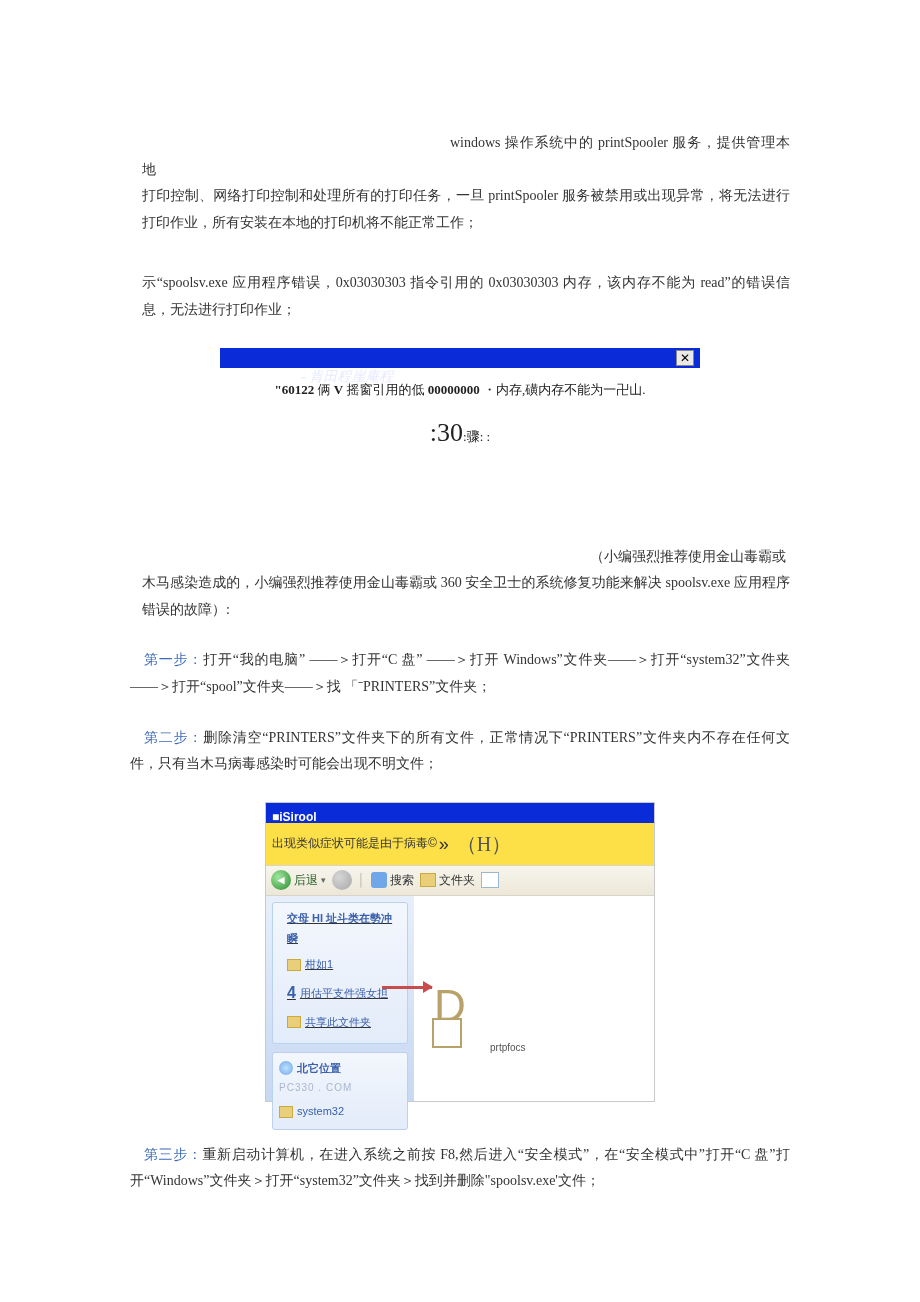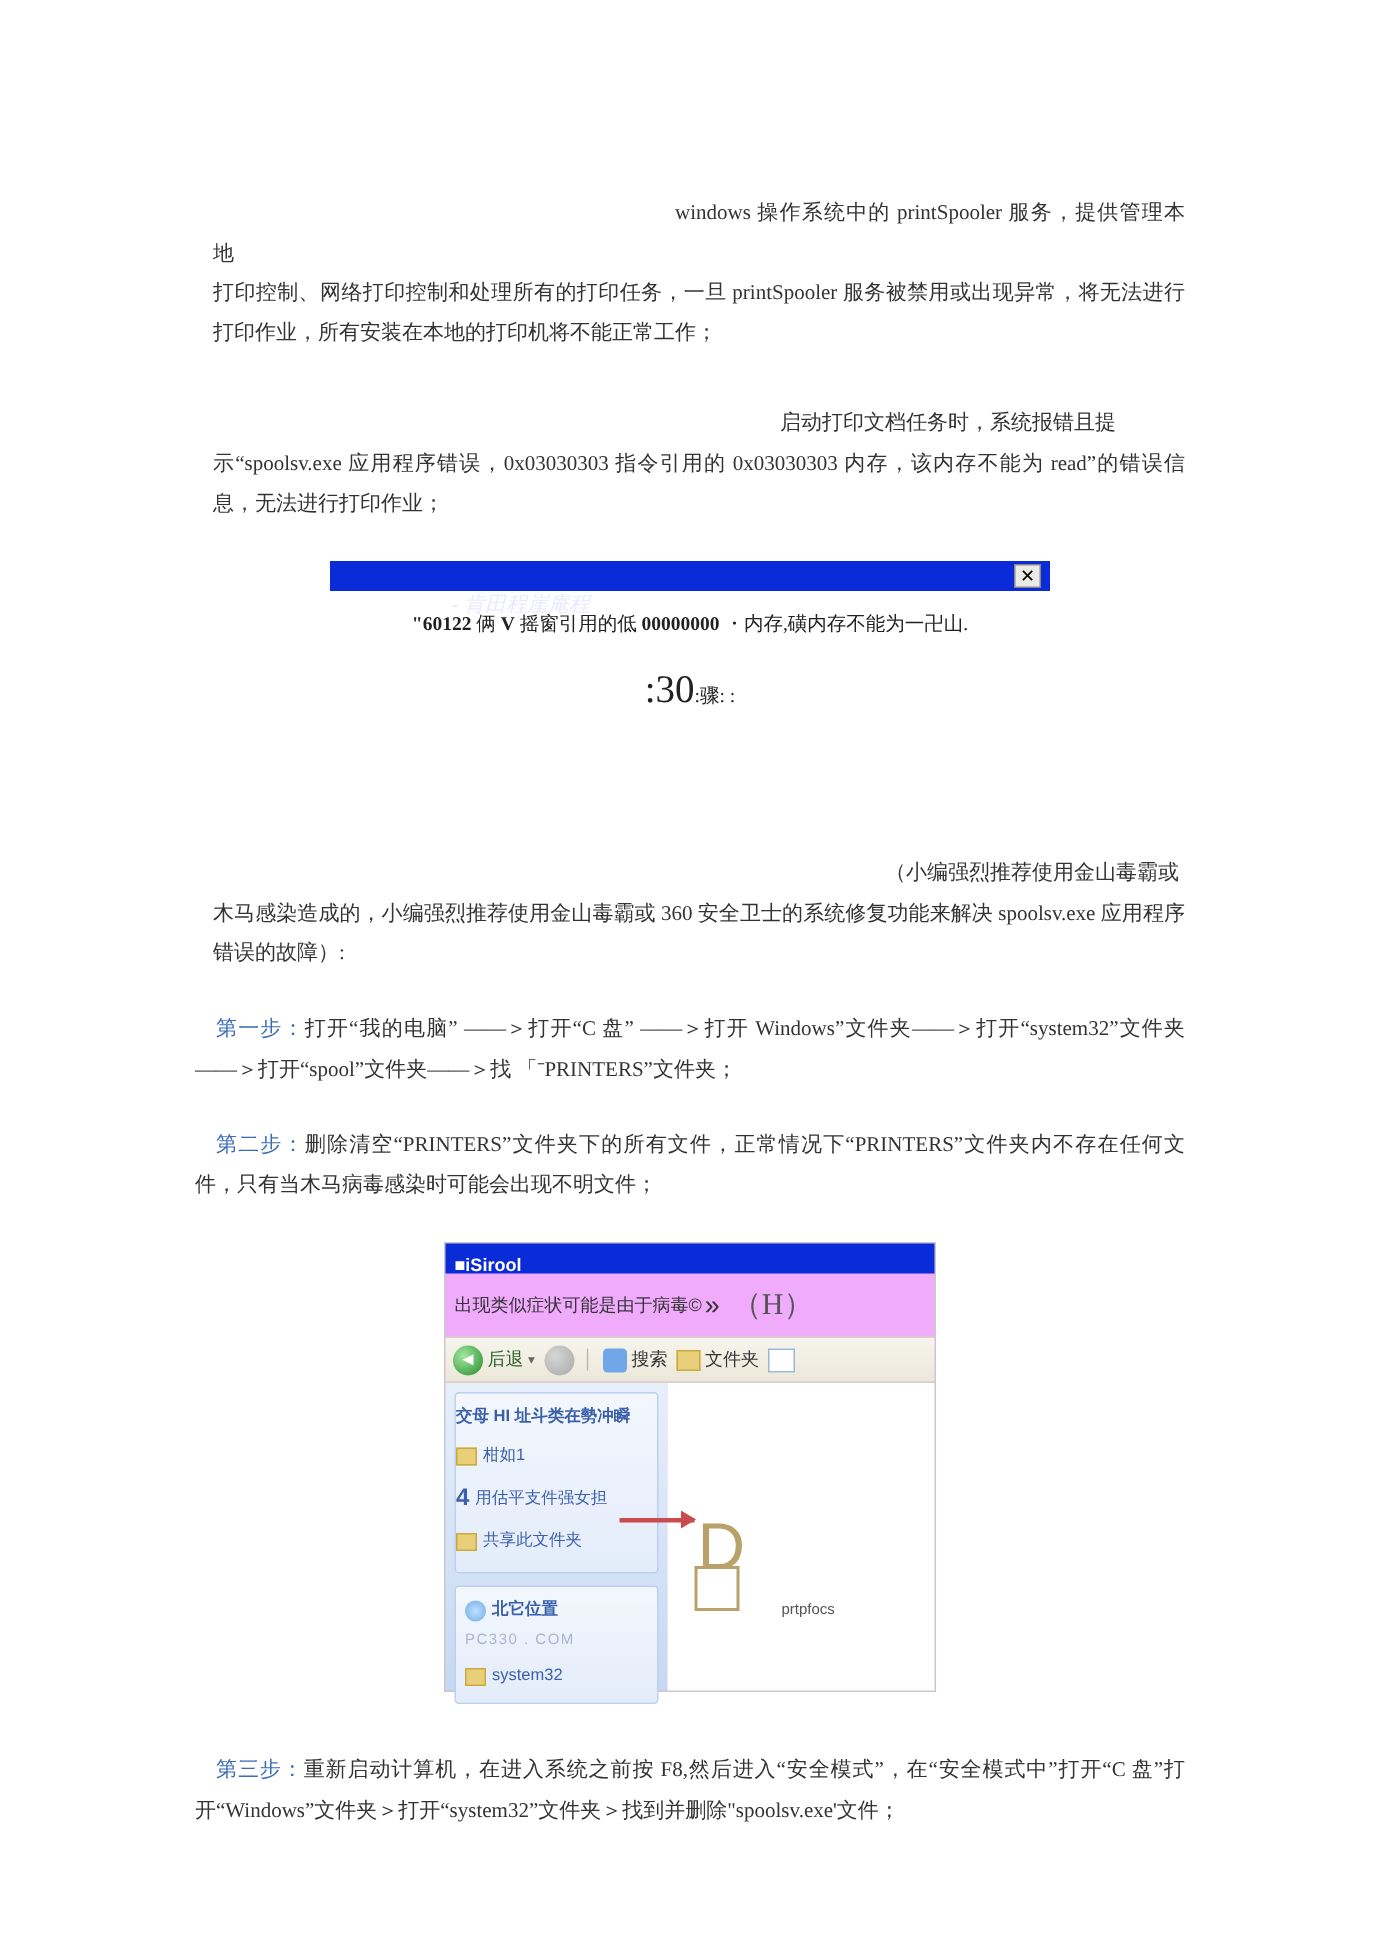--- a/index.html
+++ b/index.html
@@ -53,24 +53,24 @@
     padding: 10px 6px 6px 6px;
     color: #222;
   }
   .error-body .bold { font-weight: bold; }
   .error-body .line2 { font-size: 22px; margin-top: 6px; }
   .error-body .line2 .big { font-size: 26px; }
   .error-body .line2 .small { font-size: 13px; }
 
   
   .explorer {
-    width: 328px;
+    width: 390px;
     margin: 2px auto 40px auto;
     border: 1px solid #c9c9c9;
-    background: #f0abfc;
+    background: #fde047;
     position: relative;
     font-family: "Microsoft YaHei","SimSun",sans-serif;
   }
   .exp-title {
     background: #0a2bd8;
     color: #ffffff;
     font-size: 12px;
     font-weight: bold;
     padding: 3px 6px;
     height: 20px;
@@ -159,21 +159,22 @@
     width: 148px;
     padding: 6px;
     background: linear-gradient(#e7effb,#c7d8f2);
     font-size: 11px;
   }
   .side-panel {
     background: linear-gradient(#f3f7fd,#e3ecfa);
     border: 1px solid #bcd1ee;
     border-radius: 3px;
     margin-bottom: 8px;
-    padding: 5px 6px 7px 0;
+    padding: 5px 6px 7px 14px;
+    text-decoration: underline;
   }
   .side-title { color: #3a5fab; font-weight: bold; font-size: 11px; margin-bottom: 5px; }
   .side-item { color: #3a5fab; font-size: 11px; margin: 3px 0; display:flex; align-items:center; gap:4px; }
   .side-item .ficon { width:14px; height:12px; background:#e9cf7a; border:1px solid #caa93f; display:inline-block; }
   .side-item .num { font-size: 16px; color:#3a5fab; font-weight:bold; }
   .side-panel2 {
     background: linear-gradient(#f3f7fd,#e3ecfa);
     border: 1px solid #bcd1ee;
     border-radius: 3px;
     padding: 5px 6px 7px 6px;
@@ -223,21 +224,20 @@
 </style>
 </head>
 <body>
 
 <div class="para">
   <div class="indent-right">windows 操作系统中的 printSpooler 服务，提供管理本地</div>
   <div>打印控制、网络打印控制和处理所有的打印任务，一旦 printSpooler 服务被禁用或出现异常，将无法进行打印作业，所有安装在本地的打印机将不能正常工作；</div>
 </div>
 
 <div class="para" style="margin-top:34px;">
-  <div class="indent-right2">启动打印文档任务时，系统报错且提</div>
   <div>示“spoolsv.exe 应用程序错误，0x03030303 指令引用的 0x03030303 内存，该内存不能为 read”的错误信息，无法进行打印作业；</div>
 </div>
 
 <div class="error-dialog">
   <div class="error-title">
     <span class="t-left">
       <span style="font-weight:bold">spa-olsv.exa</span>
       <span class="sub">- 肯田程崖庵程</span>
     </span>
     <span class="error-close">✕</span>

